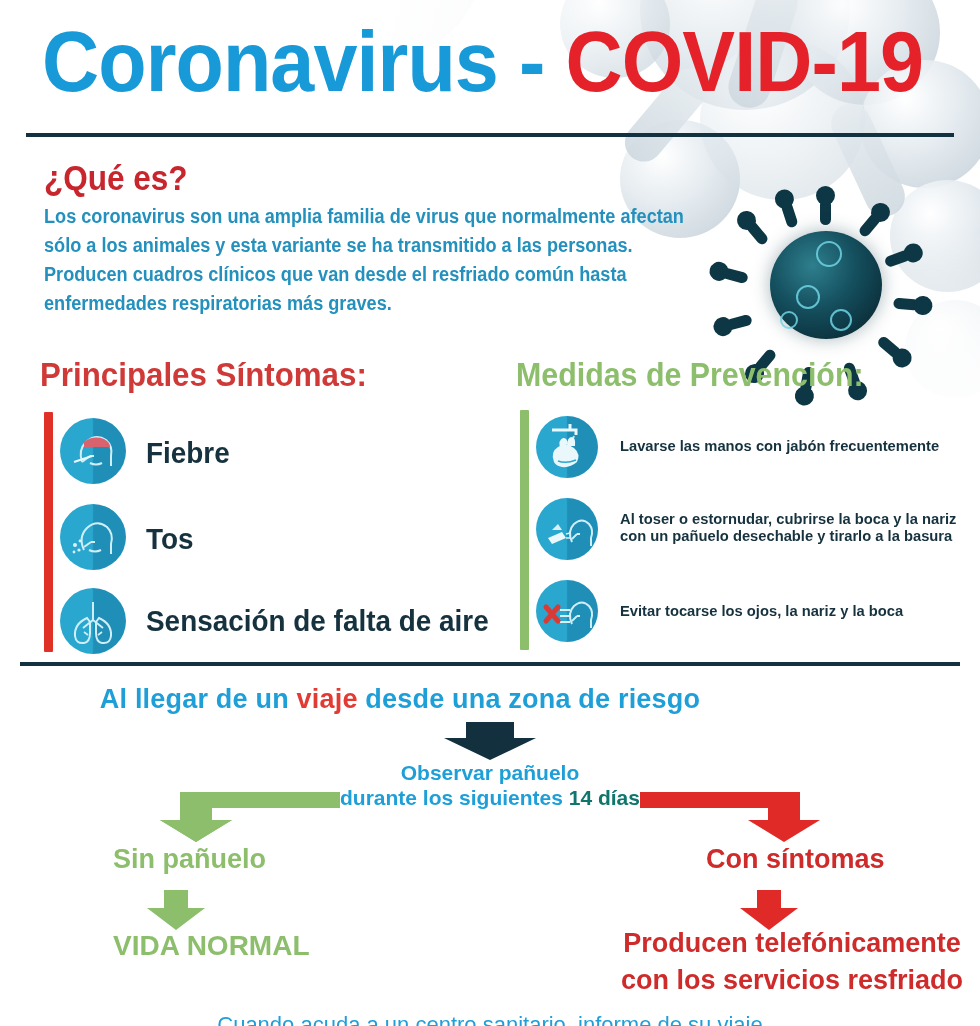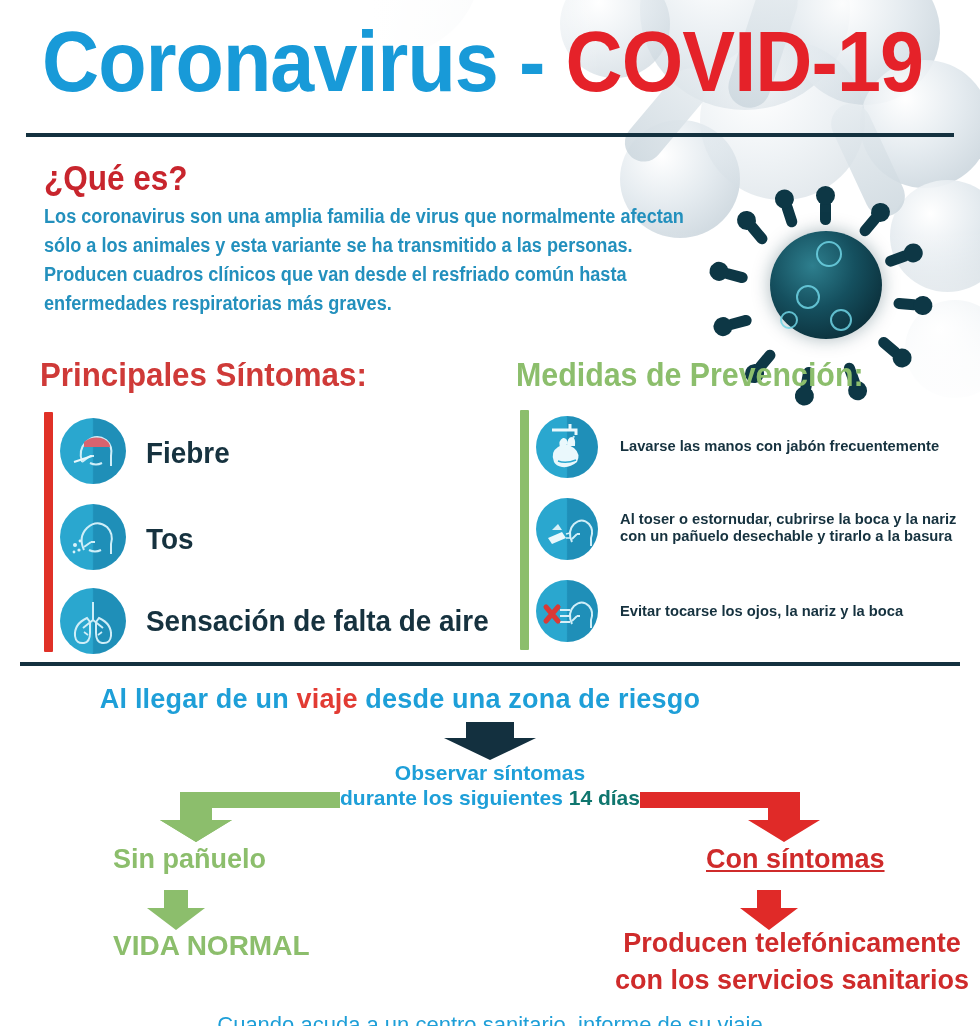--- a/index.html
+++ b/index.html
@@ -143,21 +143,21 @@
   .observe{
     position:absolute;left:0;top:760px;width:980px;text-align:center;
     font-size:21px;line-height:25px;font-weight:700;color:#1e9fd8;
   }
   .observe .hl{color:#0f766e;}
 
   .branch-label{
     position:absolute;font-size:27px;font-weight:700;white-space:nowrap;
   }
   .label-green{color:#8cbe6c;}
-  .label-red{color:#cf2b2b;text-decoration:underline;}
+  .label-red{color:#cf2b2b;}
 
   .outcome{
     position:absolute;font-weight:700;white-space:nowrap;
   }
   .outcome-green{color:#8cbe6c;font-size:28px;}
   .outcome-red{color:#cf2b2b;font-size:27px;line-height:37px;text-align:center;}
 
   .footer-cut{
     position:absolute;left:0;top:1012px;width:980px;text-align:center;
     font-size:22px;font-weight:400;color:#1e9fd8;
@@ -309,21 +309,21 @@
     <span>Al llegar de un </span><span class="hl">viaje</span><span> desde una zona de riesgo</span>
   </div>
 
   <div class="arrow-down" style="left:440px;top:722px;">
     <svg width="100" height="38" viewBox="0 0 100 38">
       <polygon points="26,0 74,0 74,16 96,16 50,38 4,16 26,16" fill="#13303f"></polygon>
     </svg>
   </div>
 
   <div class="observe">
-    <div>Observar síntomas</div>
+    <div>Observar pañuelo</div>
     <div>
       <span>durante los siguientes </span><span class="hl">14 días</span>
     </div>
   </div>
 
   <div class="arrow-down" style="left:160px;top:790px;">
     <svg width="180" height="52" viewBox="0 0 180 52">
       <path d="M180 2 L180 18 L52 18 L52 30 L72 30 L36 52 L0 30 L20 30 L20 2 Z" fill="#8cbe6c"></path>
       <rect x="20" y="2" width="160" height="16" fill="#8cbe6c"></rect>
       <polygon points="20,14 52,14 52,30 72,30 36,52 0,30 20,30" fill="#8cbe6c"></polygon>
@@ -349,18 +349,18 @@
   <div class="arrow-down" style="left:736px;top:890px;">
     <svg width="66" height="40" viewBox="0 0 66 40">
       <polygon points="21,0 45,0 45,18 62,18 33,40 4,18 21,18" fill="#e02a28"></polygon>
     </svg>
   </div>
 
   <div class="outcome outcome-green" style="left:113px;top:930px;">VIDA NORMAL</div>
 
   <div class="outcome outcome-red" style="left:612px;top:925px;width:360px;">
     <div>Producen telefónicamente</div>
-    <div>con los servicios sanitarios</div>
+    <div>con los servicios resfriado</div>
   </div>
 
   <div class="footer-cut">Cuando acuda a un centro sanitario, informe de su viaje</div>
 
 </div>
 
 </body></html>

